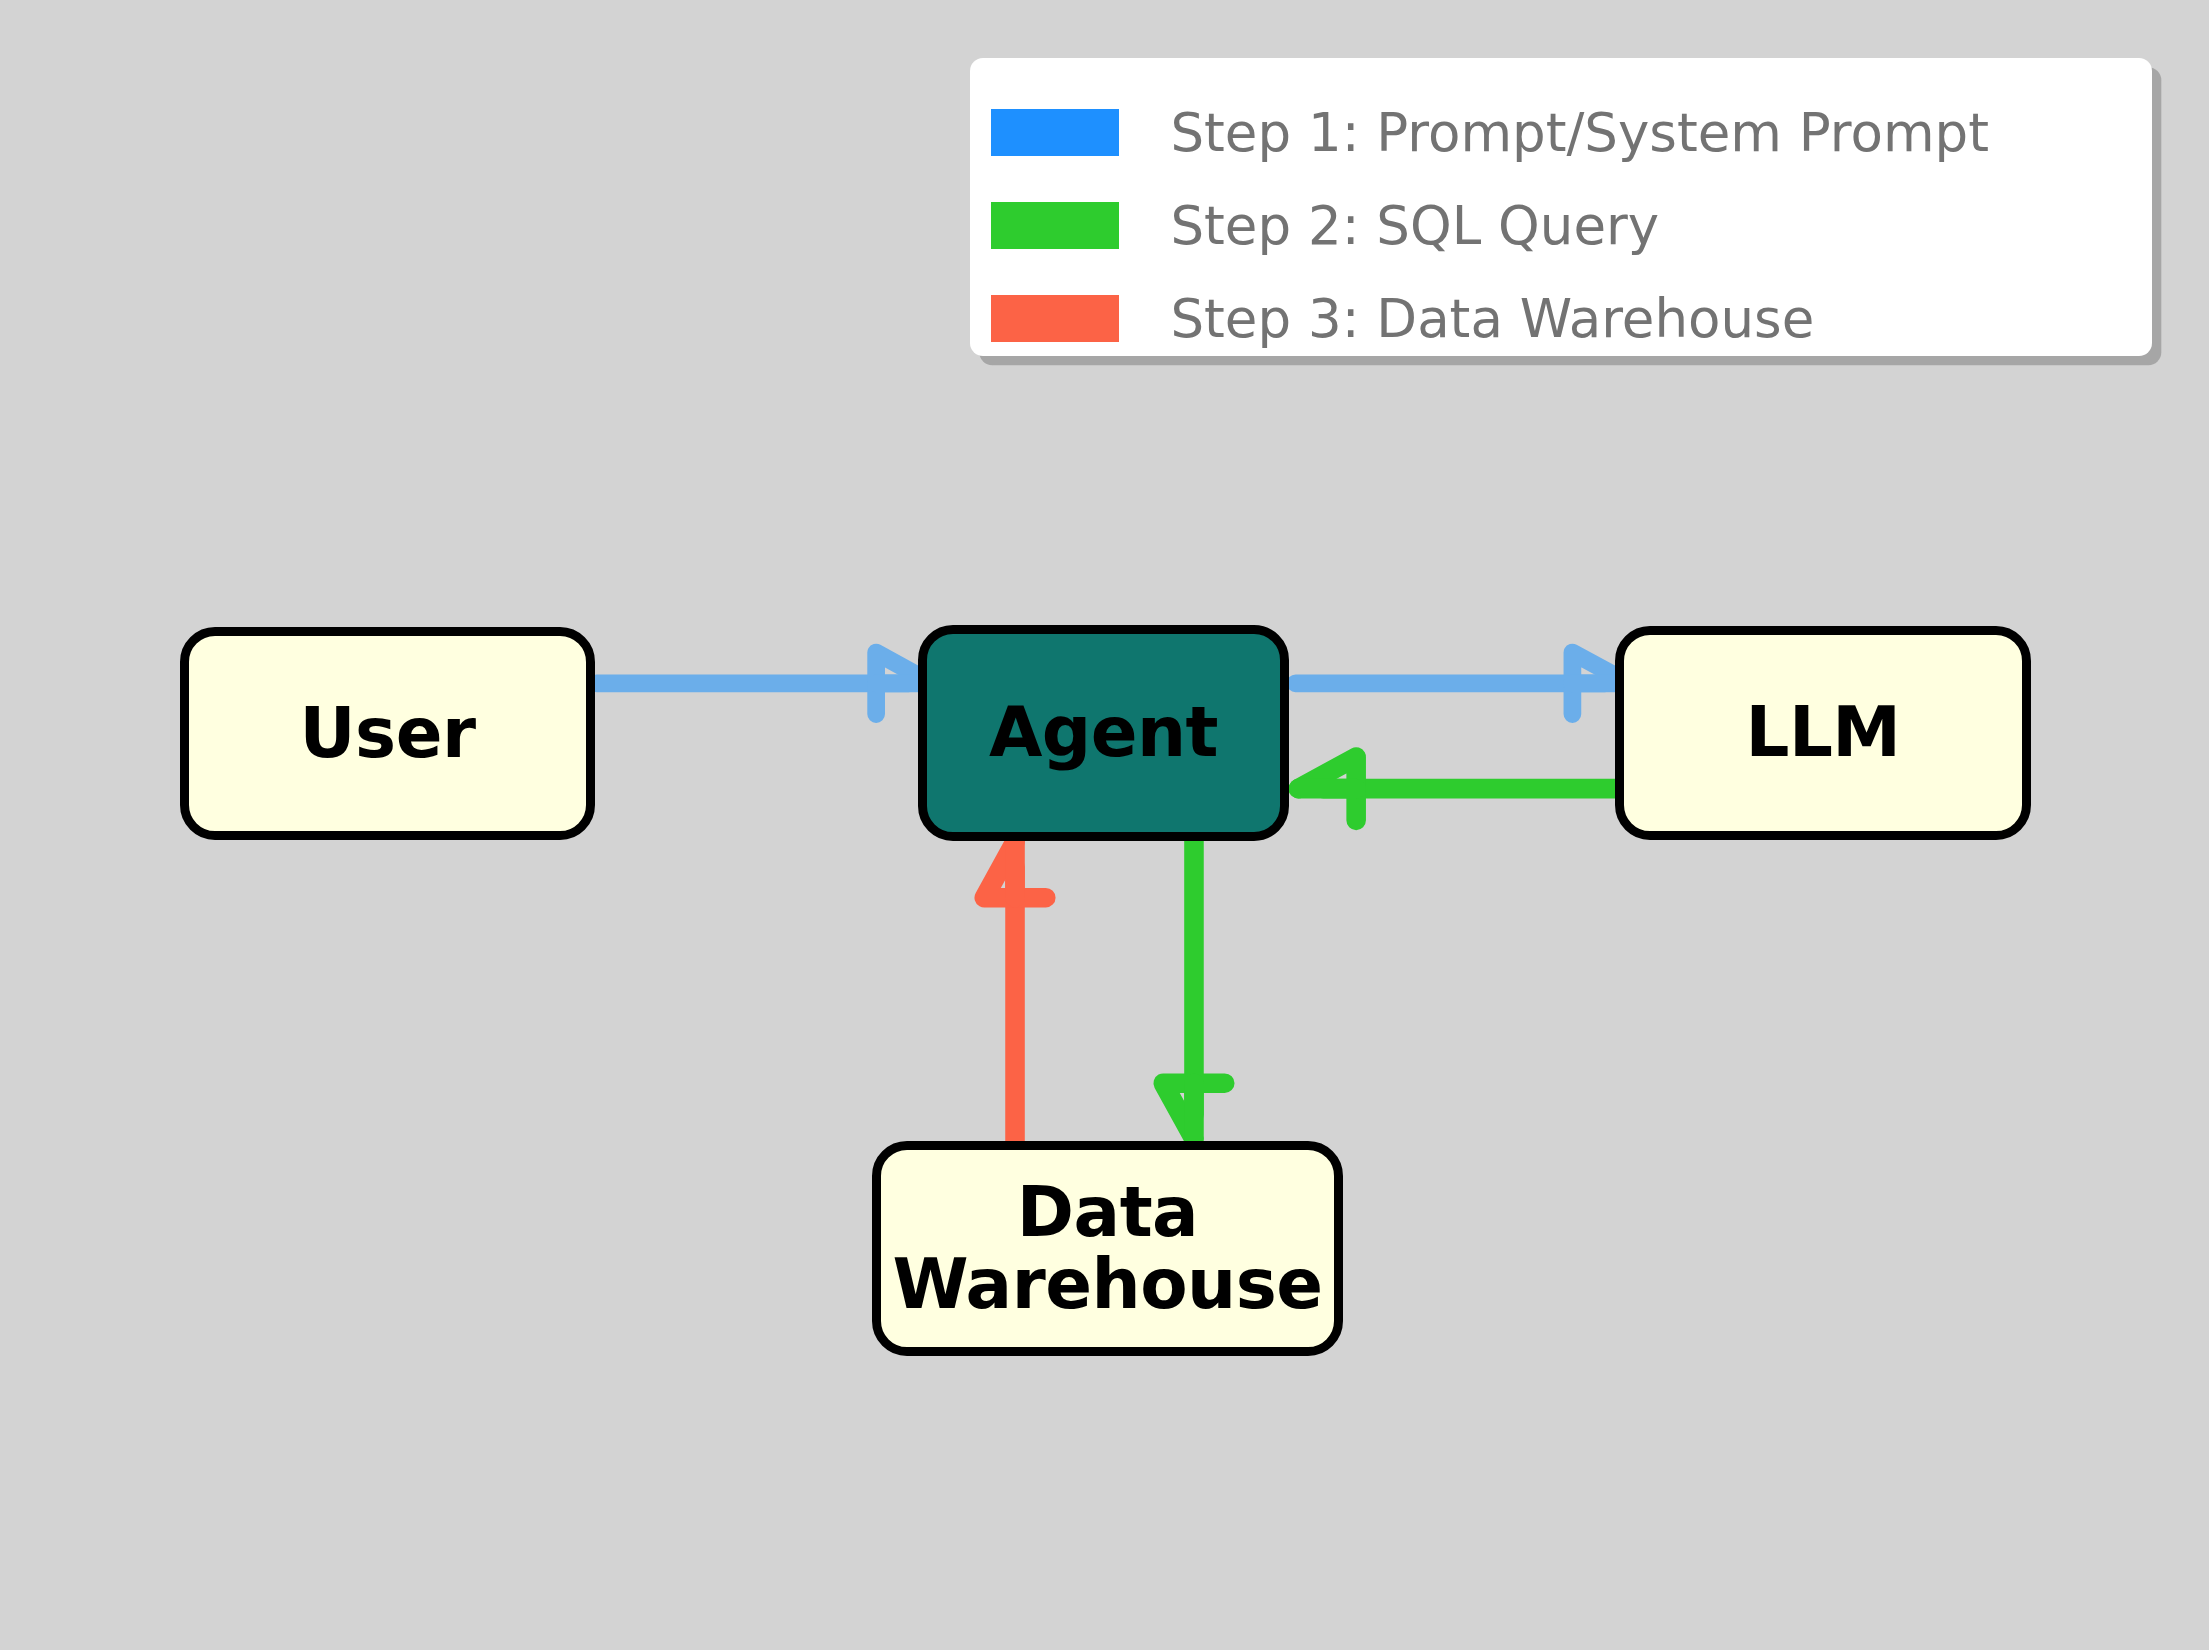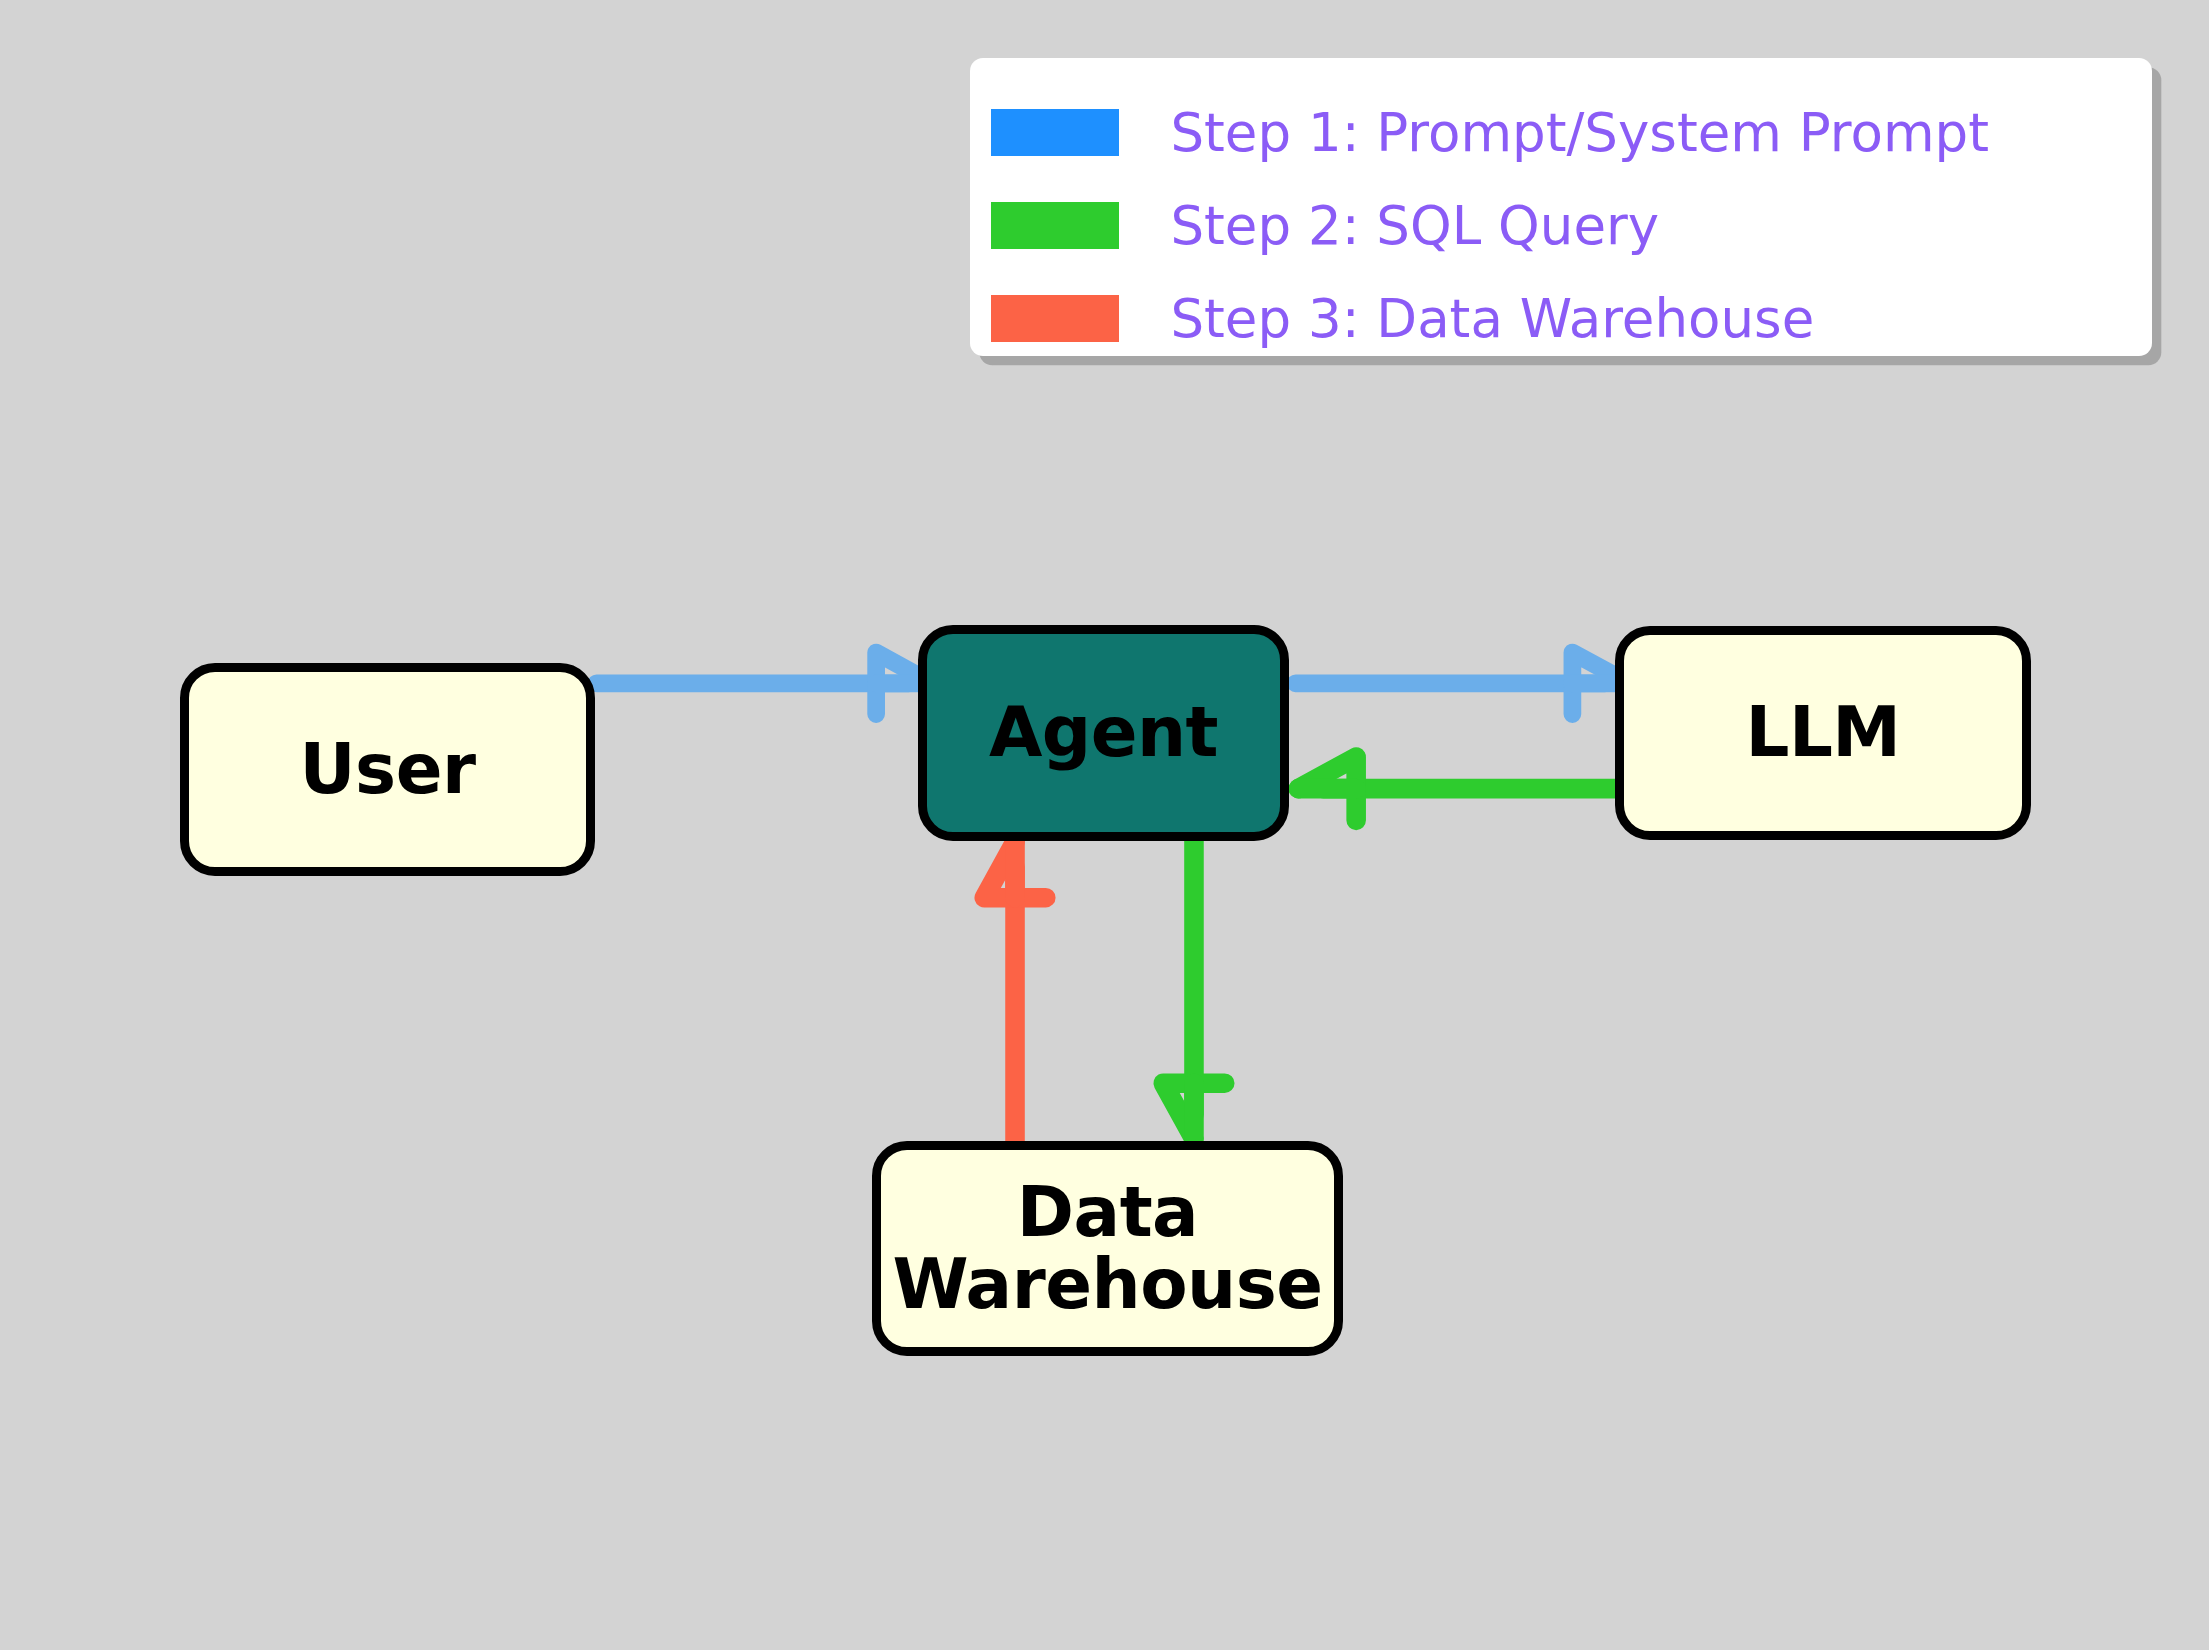--- a/index.html
+++ b/index.html
@@ -42,21 +42,21 @@
     text-align: center;
     font-weight: bold;
     font-size: 69px;
     line-height: 1.04;
     color: #000000;
     letter-spacing: -0.5px;
   }
   .node.fill-yellow { background: #ffffe0; }
   .node.fill-green  { background: #0f766e; }
 
-  #node-user      { left: 180px;  top: 627px;  width: 415px; height: 213px; margin-top: 36px; }
+  #node-user      { left: 180px;  top: 627px;  width: 415px; height: 213px; }
   #node-agent     { left: 918px;  top: 625px;  width: 371px; height: 216px; }
   #node-llm       { left: 1615px; top: 626px;  width: 416px; height: 214px; }
   #node-warehouse { left: 872px;  top: 1141px; width: 471px; height: 215px; }
 
   .node-label { display: block; white-space: pre-line; }
 
   
   #legend {
     position: absolute;
     left: 970px;
@@ -77,21 +77,21 @@
   .legend-swatch {
     width: 128px;
     height: 47px;
     margin-left: 21.4px;
     flex: 0 0 auto;
   }
   .legend-text {
     margin-left: 51px;
     font-size: 53px;
     font-weight: normal;
-    color: #8b5cf6;
+    color: #737373;
     white-space: nowrap;
     line-height: 1;
   }
 </style>
 </head>
 <body>
 
 <div id="canvas">
 
   <svg id="edges" viewBox="0 0 2370 1770" width="2209" height="1650" xmlns="http://www.w3.org/2000/svg">

